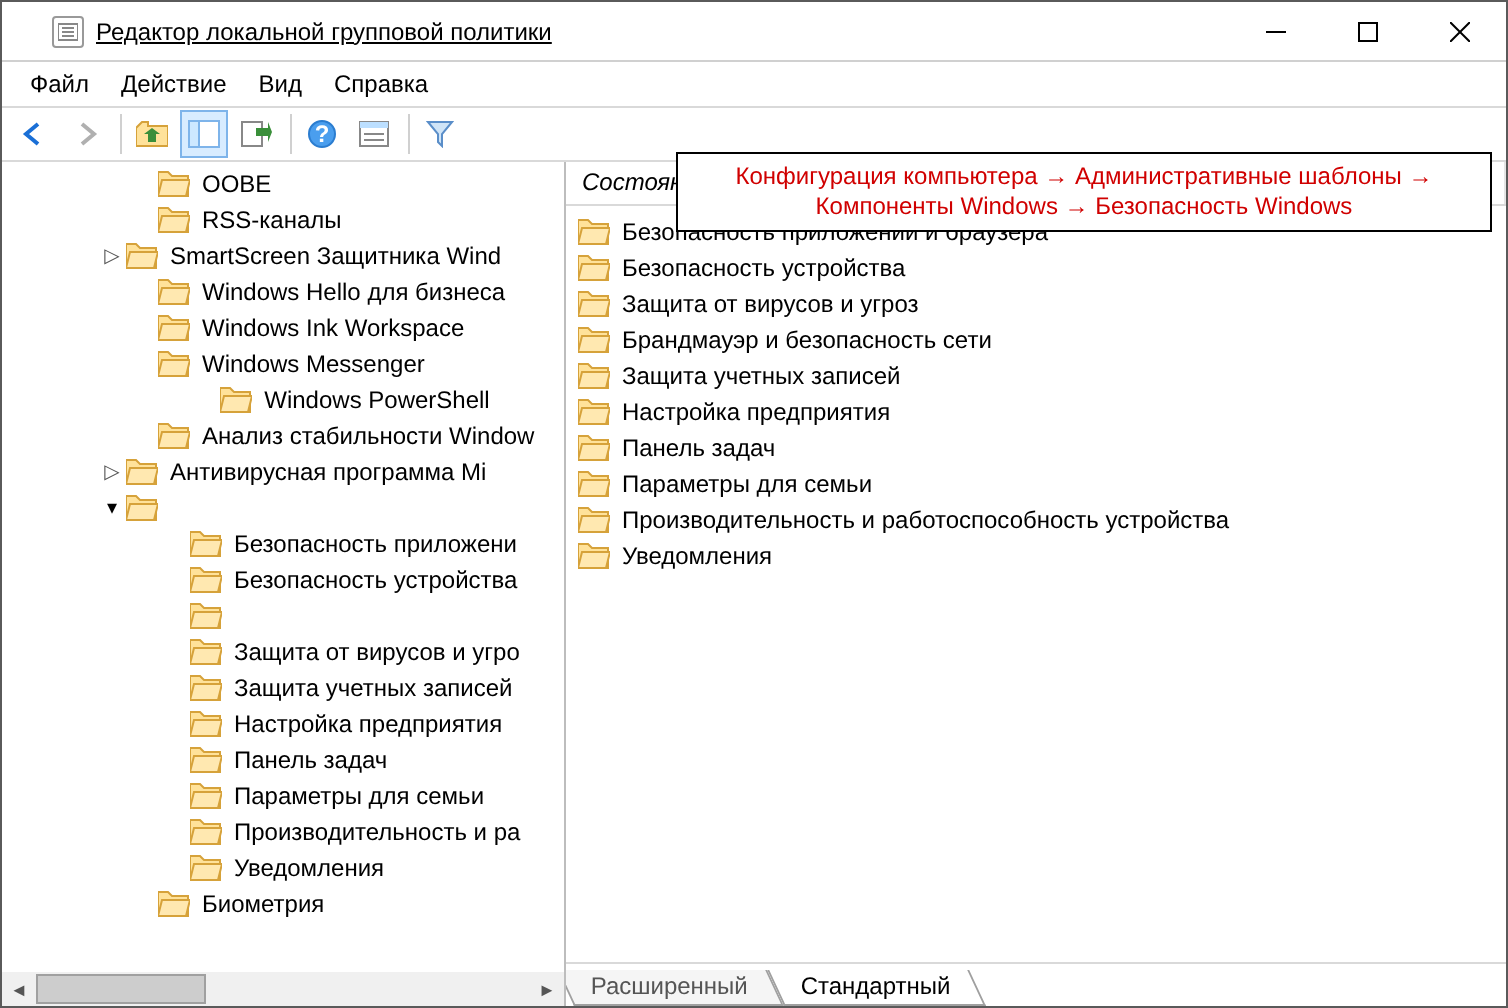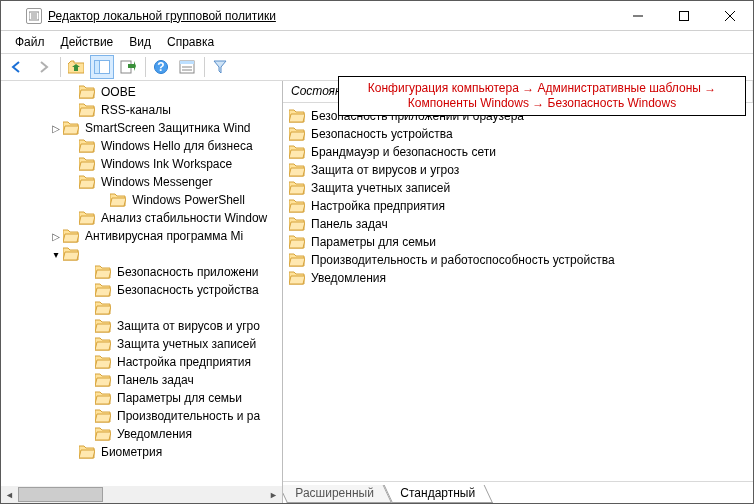--- a/index.html
+++ b/index.html
@@ -391,30 +391,30 @@
           </span>
           <span>Безопасность устройства</span>
         </div>
         <div class="list-row">
           <span class="folder-icon">
             <svg class="folder" viewBox="0 0 16 14">
               <path d="M0 3 L0 1 L5 1 L7 3 L15 3 L15 13 L0 13 Z" fill="#ffe29a" stroke="#d6a23a"></path>
               <path d="M0 13 L2 5 L16 5 L14 13 Z" fill="#ffe8b0" stroke="#d6a23a"></path>
             </svg>
           </span>
+          <span>Защита от вирусов и угроз</span>
+        </div>
+        <div class="list-row">
+          <span class="folder-icon">
+            <svg class="folder" viewBox="0 0 16 14">
+              <path d="M0 3 L0 1 L5 1 L7 3 L15 3 L15 13 L0 13 Z" fill="#ffe29a" stroke="#d6a23a"></path>
+              <path d="M0 13 L2 5 L16 5 L14 13 Z" fill="#ffe8b0" stroke="#d6a23a"></path>
+            </svg>
+          </span>
           <span>Брандмауэр и безопасность сети</span>
-        </div>
-        <div class="list-row">
-          <span class="folder-icon">
-            <svg class="folder" viewBox="0 0 16 14">
-              <path d="M0 3 L0 1 L5 1 L7 3 L15 3 L15 13 L0 13 Z" fill="#ffe29a" stroke="#d6a23a"></path>
-              <path d="M0 13 L2 5 L16 5 L14 13 Z" fill="#ffe8b0" stroke="#d6a23a"></path>
-            </svg>
-          </span>
-          <span>Защита от вирусов и угроз</span>
         </div>
         <div class="list-row">
           <span class="folder-icon">
             <svg class="folder" viewBox="0 0 16 14">
               <path d="M0 3 L0 1 L5 1 L7 3 L15 3 L15 13 L0 13 Z" fill="#ffe29a" stroke="#d6a23a"></path>
               <path d="M0 13 L2 5 L16 5 L14 13 Z" fill="#ffe8b0" stroke="#d6a23a"></path>
             </svg>
           </span>
           <span>Защита учетных записей</span>
         </div>

